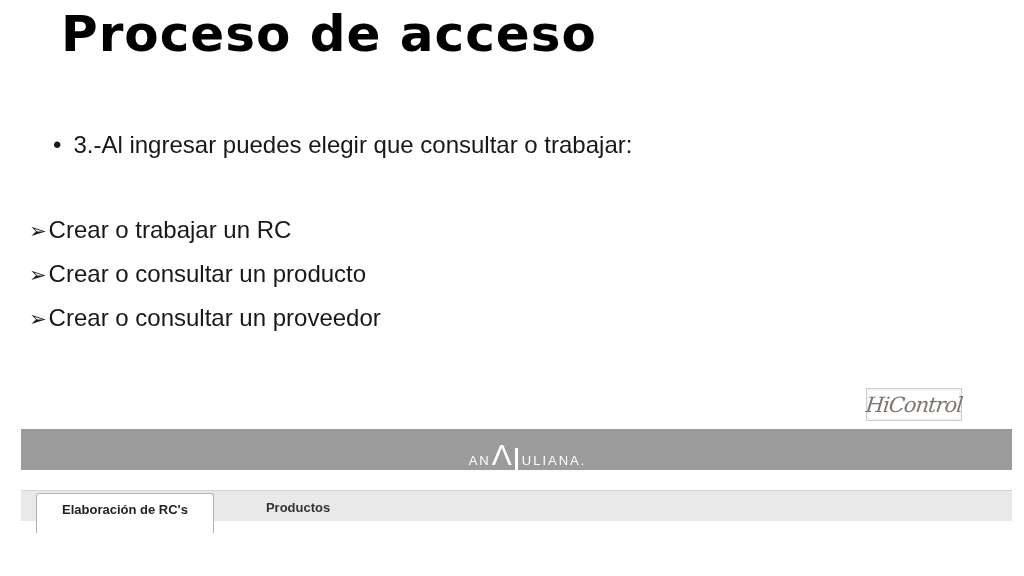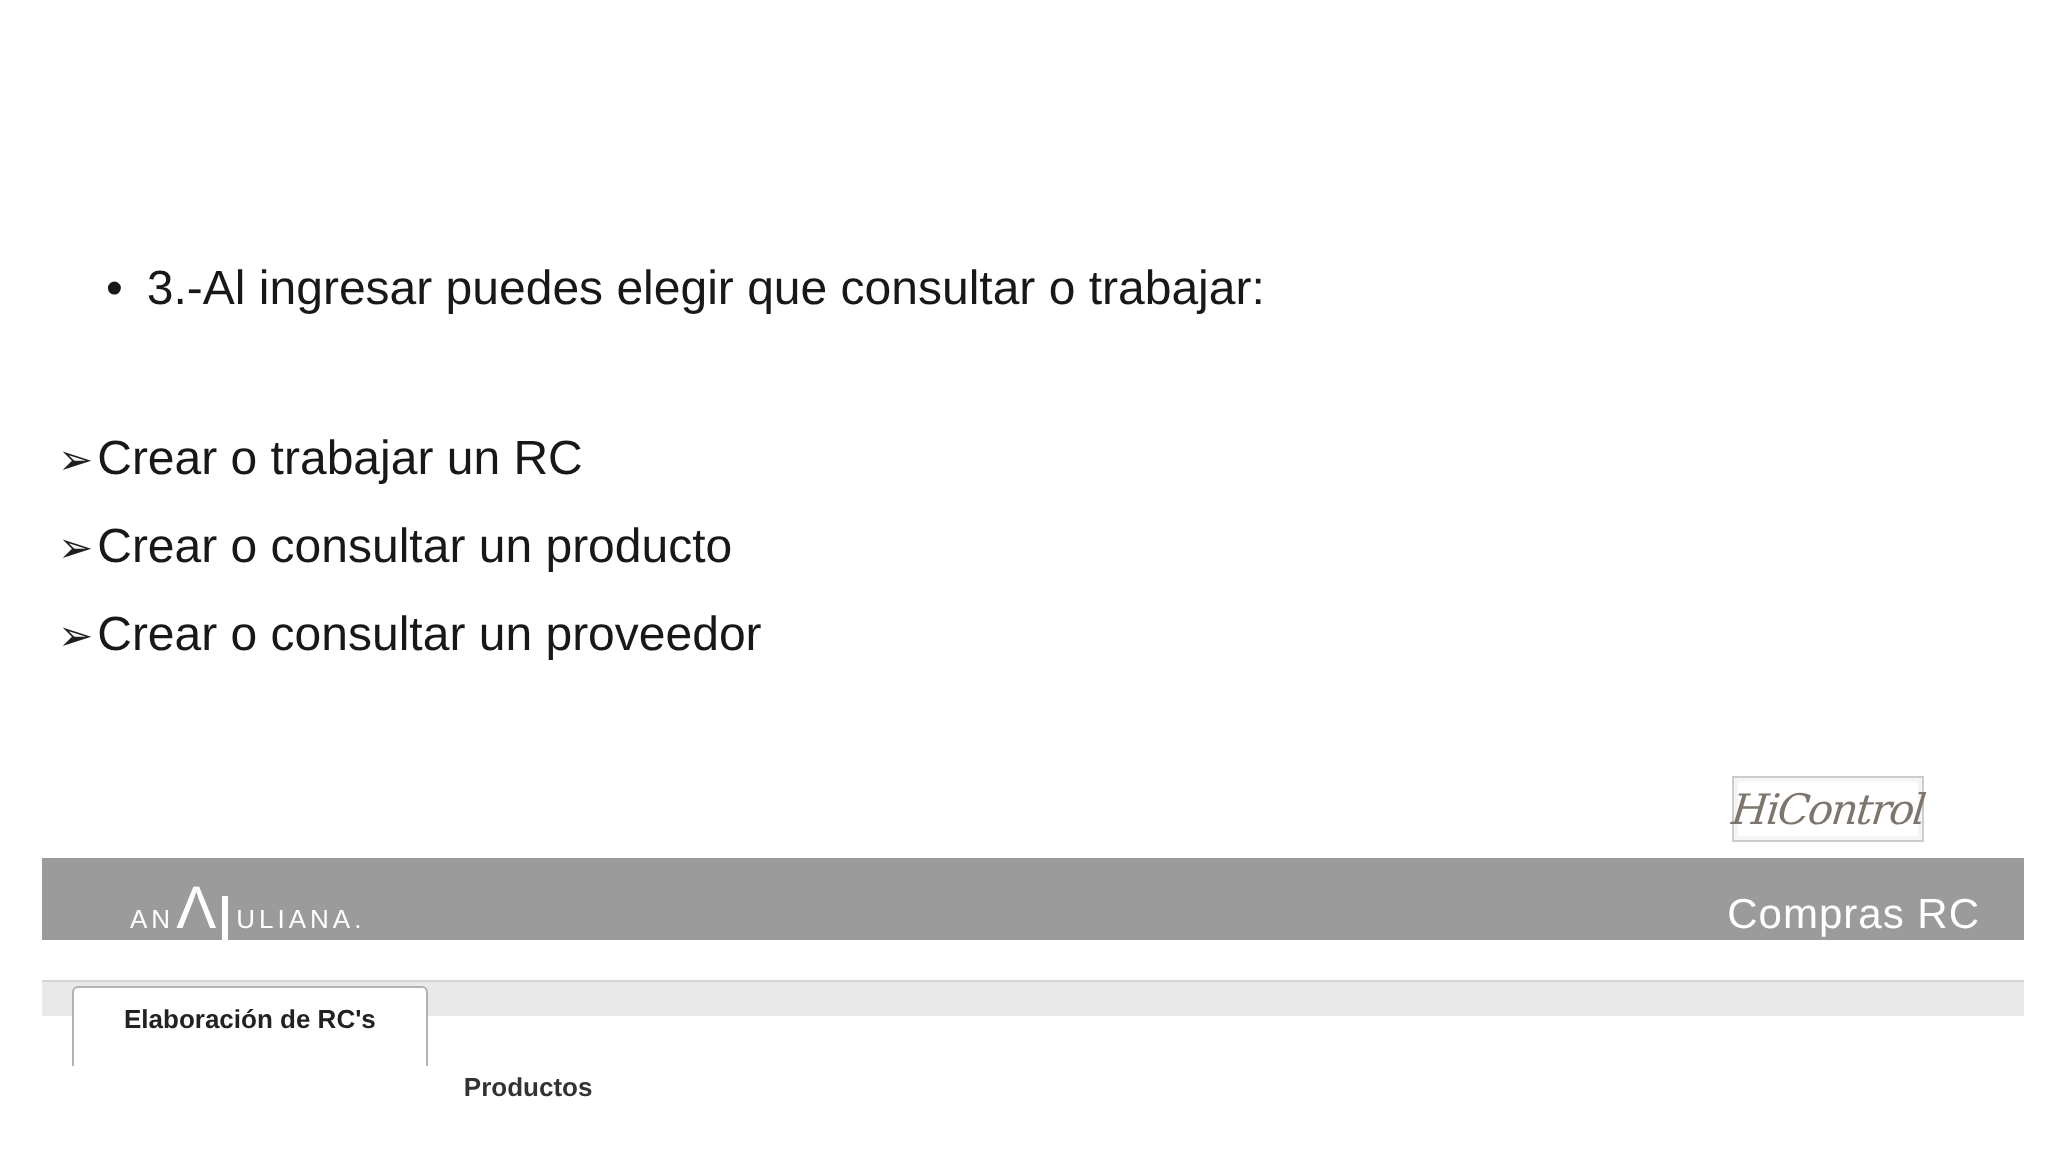--- a/index.html
+++ b/index.html
@@ -91,20 +91,21 @@
     left: 21px;
     top: 429px;
     width: 991px;
     height: 41px;
     background: #9b9b9b;
     display: flex;
     align-items: center;
     justify-content: space-between;
     padding: 16px 22px 0 44px;
     box-sizing: border-box;
+    flex-direction: column;
   }
   .brand-logo {
     display: inline-flex;
     align-items: baseline;
     color: #ffffff;
   }
   .logo-small {
     font-size: 13px;
     letter-spacing: 2px;
     font-weight: 400;
@@ -132,52 +133,53 @@
     white-space: nowrap;
     text-align: center;
   }
 
   
   .tab-strip {
     position: absolute;
     left: 21px;
     top: 490px;
     width: 991px;
-    height: 18px;
+    height: 31px;
     background: #e9e9e9;
     border-top: 1px solid #d4d4d4;
     box-sizing: border-box;
     display: flex;
     align-items: flex-start;
     padding-left: 15px;
+    gap: 34px;
   }
   .tab {
     font-size: 13px;
     font-weight: 600;
     color: #333333;
     padding: 9px 18px 8px 18px;
     cursor: pointer;
     white-space: nowrap;
-    margin-top: 36px;
   }
   .tab.active {
     background: #ffffff;
     border: 1px solid #b2b2b2;
     border-bottom: none;
     border-radius: 3px 3px 0 0;
     margin-top: 2px;
     padding: 8px 25px 16px 25px;
     color: #222222;
   }
 </style>
 </head>
 <body>
 
 <div class="slide">
 
+  <div class="slide-title">Proceso de acceso</div>
 
   <div class="bullet-line">
     <span class="bullet-marker">•</span>
     <span>3.-Al ingresar puedes elegir que consultar o trabajar:</span>
   </div>
 
   <div class="arrow-list">
     <div class="arrow-item">
       <span class="arrow-marker">➢</span>
       <span>Crear o trabajar un RC</span>

